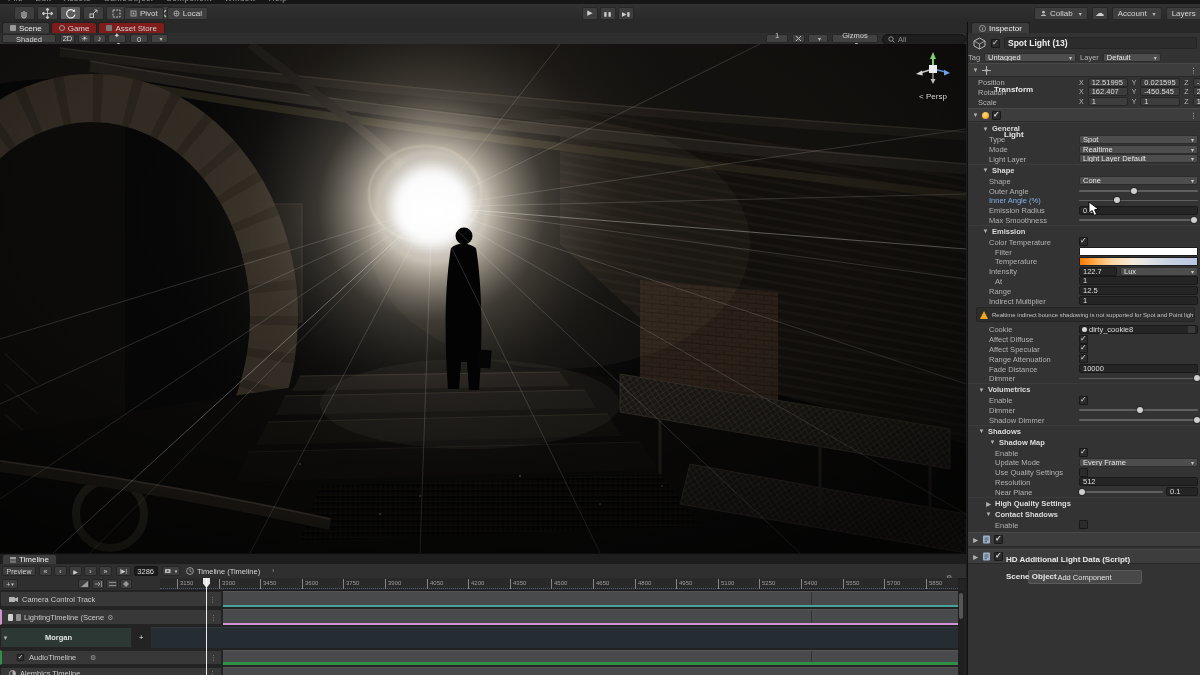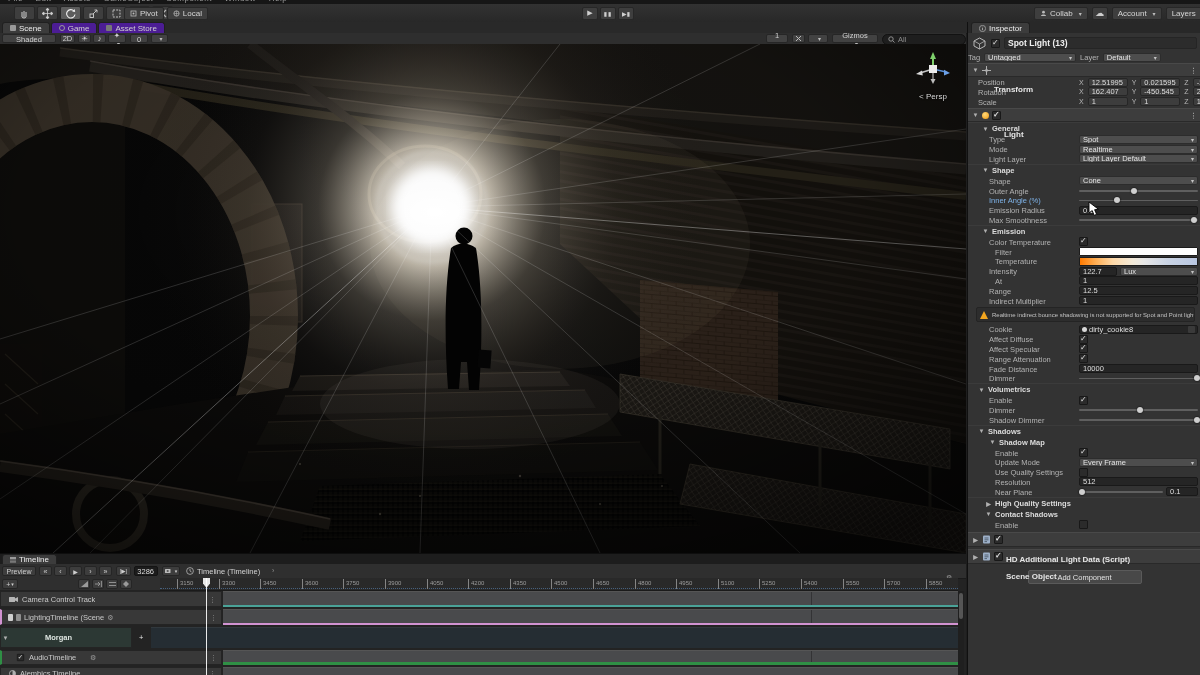--- a/index.html
+++ b/index.html
@@ -17,21 +17,21 @@
   .toolgrp{display:flex;gap:2px;}
   .txtbtn{height:13px;padding:0 5px;gap:3px;white-space:nowrap;}
   .pb{width:16px;height:13px;color:#cfcfcf;}
   .ic-play::after{content:"\25B6";font-size:7px;}
   .ic-pause::after{content:"\25AE\25AE";font-size:6px;letter-spacing:1px;}
   .ic-step::after{content:"\25B6\25AE";font-size:6px;}
   .drop::after{content:"\25BE";font-size:6px;color:#bdbdbd;margin-left:3px;}
   .cloudg{font-size:9px;color:#cfcfcf;}
   
   .tabrow{background:#292929;border-bottom:1px solid #191919;display:flex;align-items:flex-end;padding-left:2px;gap:1px;}
-  .vtab{height:10px;display:flex;align-items:center;gap:3px;background:#4c1d95;color:#cfcfcf;font-size:8px;padding:0 7px;border-radius:3px 3px 0 0;border:1px solid #202020;border-bottom:none;}
+  .vtab{height:10px;display:flex;align-items:center;gap:3px;background:#7f1d1d;color:#cfcfcf;font-size:8px;padding:0 7px;border-radius:3px 3px 0 0;border:1px solid #202020;border-bottom:none;}
   .vtab.active{background:#3c3c3c;color:#eee;}
   .ticon{width:6px;height:6px;display:inline-block;}
   .ticon.sq{background:#9a9a9a;border-radius:1px;}
   .ticon.ci{border:1.5px solid #9a9a9a;border-radius:50%;width:4px;height:4px;}
   .ticon.sq2{background:#777;border-radius:1px;}
   
   .scenebar{background:#2e2e2e;border-bottom:1px solid #161616;}
   .sbtn{background:#424242;border:1px solid #262626;border-radius:2px;height:9px;display:flex;align-items:center;justify-content:center;font-size:7.5px;color:#d2d2d2;box-sizing:border-box;padding:0 3px;flex-direction:column;}
   .icb{width:13px;padding:0;}
   .searchbox{background:#1e1e1e;border:1px solid #121212;border-radius:6px;height:9px;display:flex;align-items:center;gap:3px;padding:0 5px;color:#8b8b8b;font-size:7.5px;}

